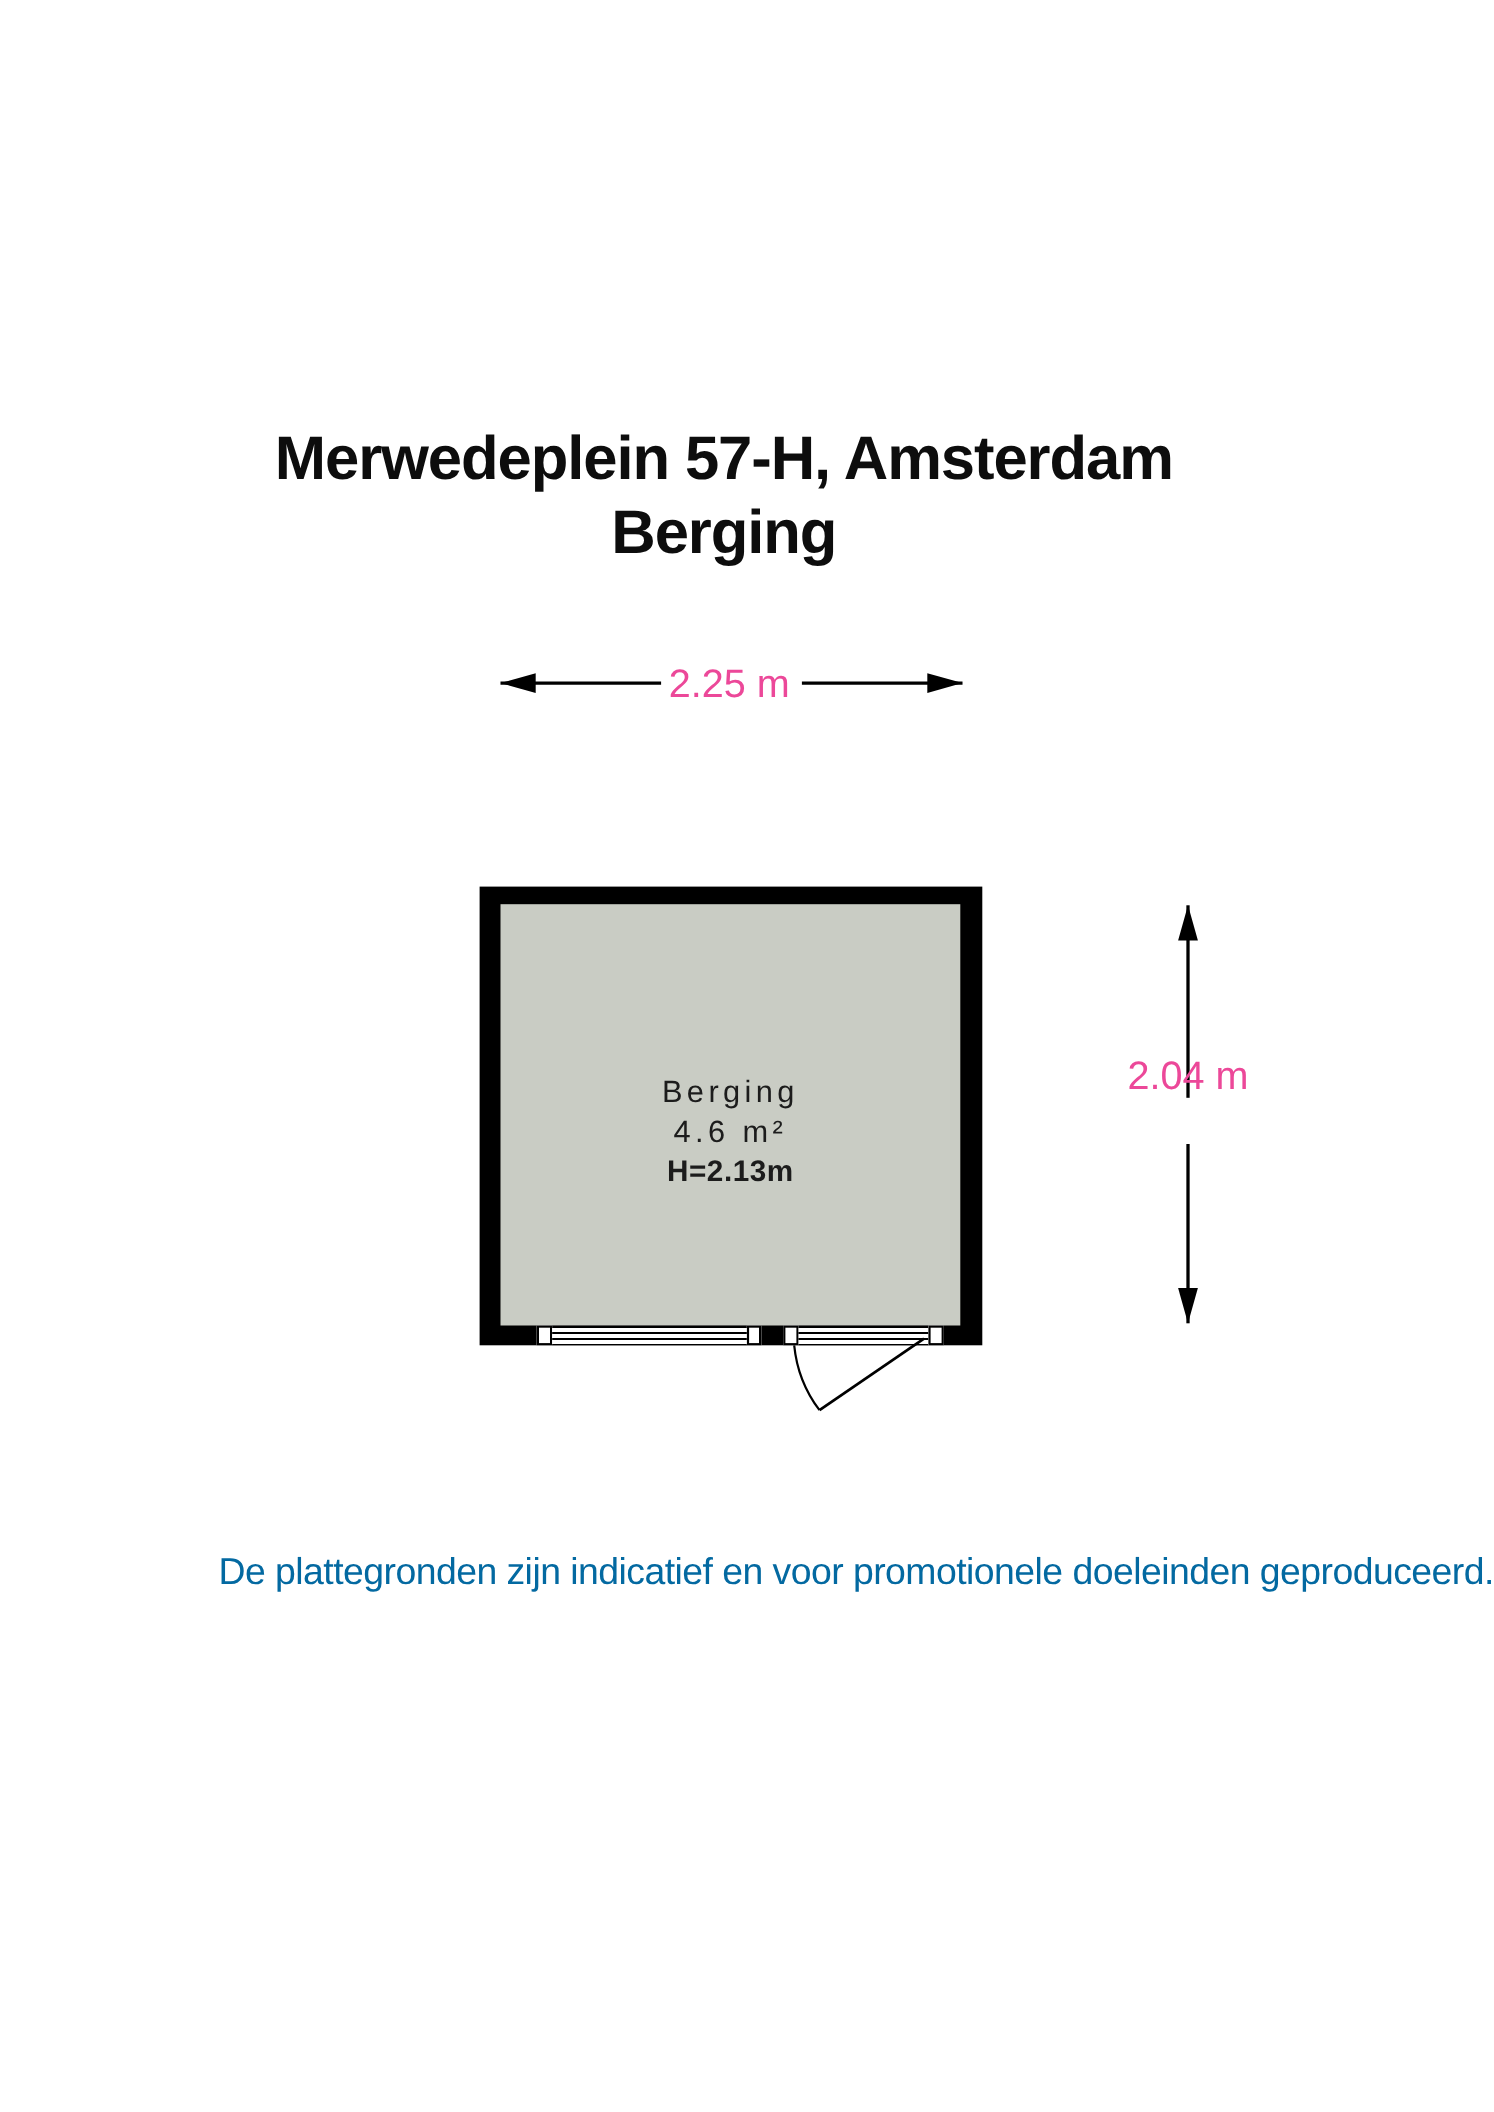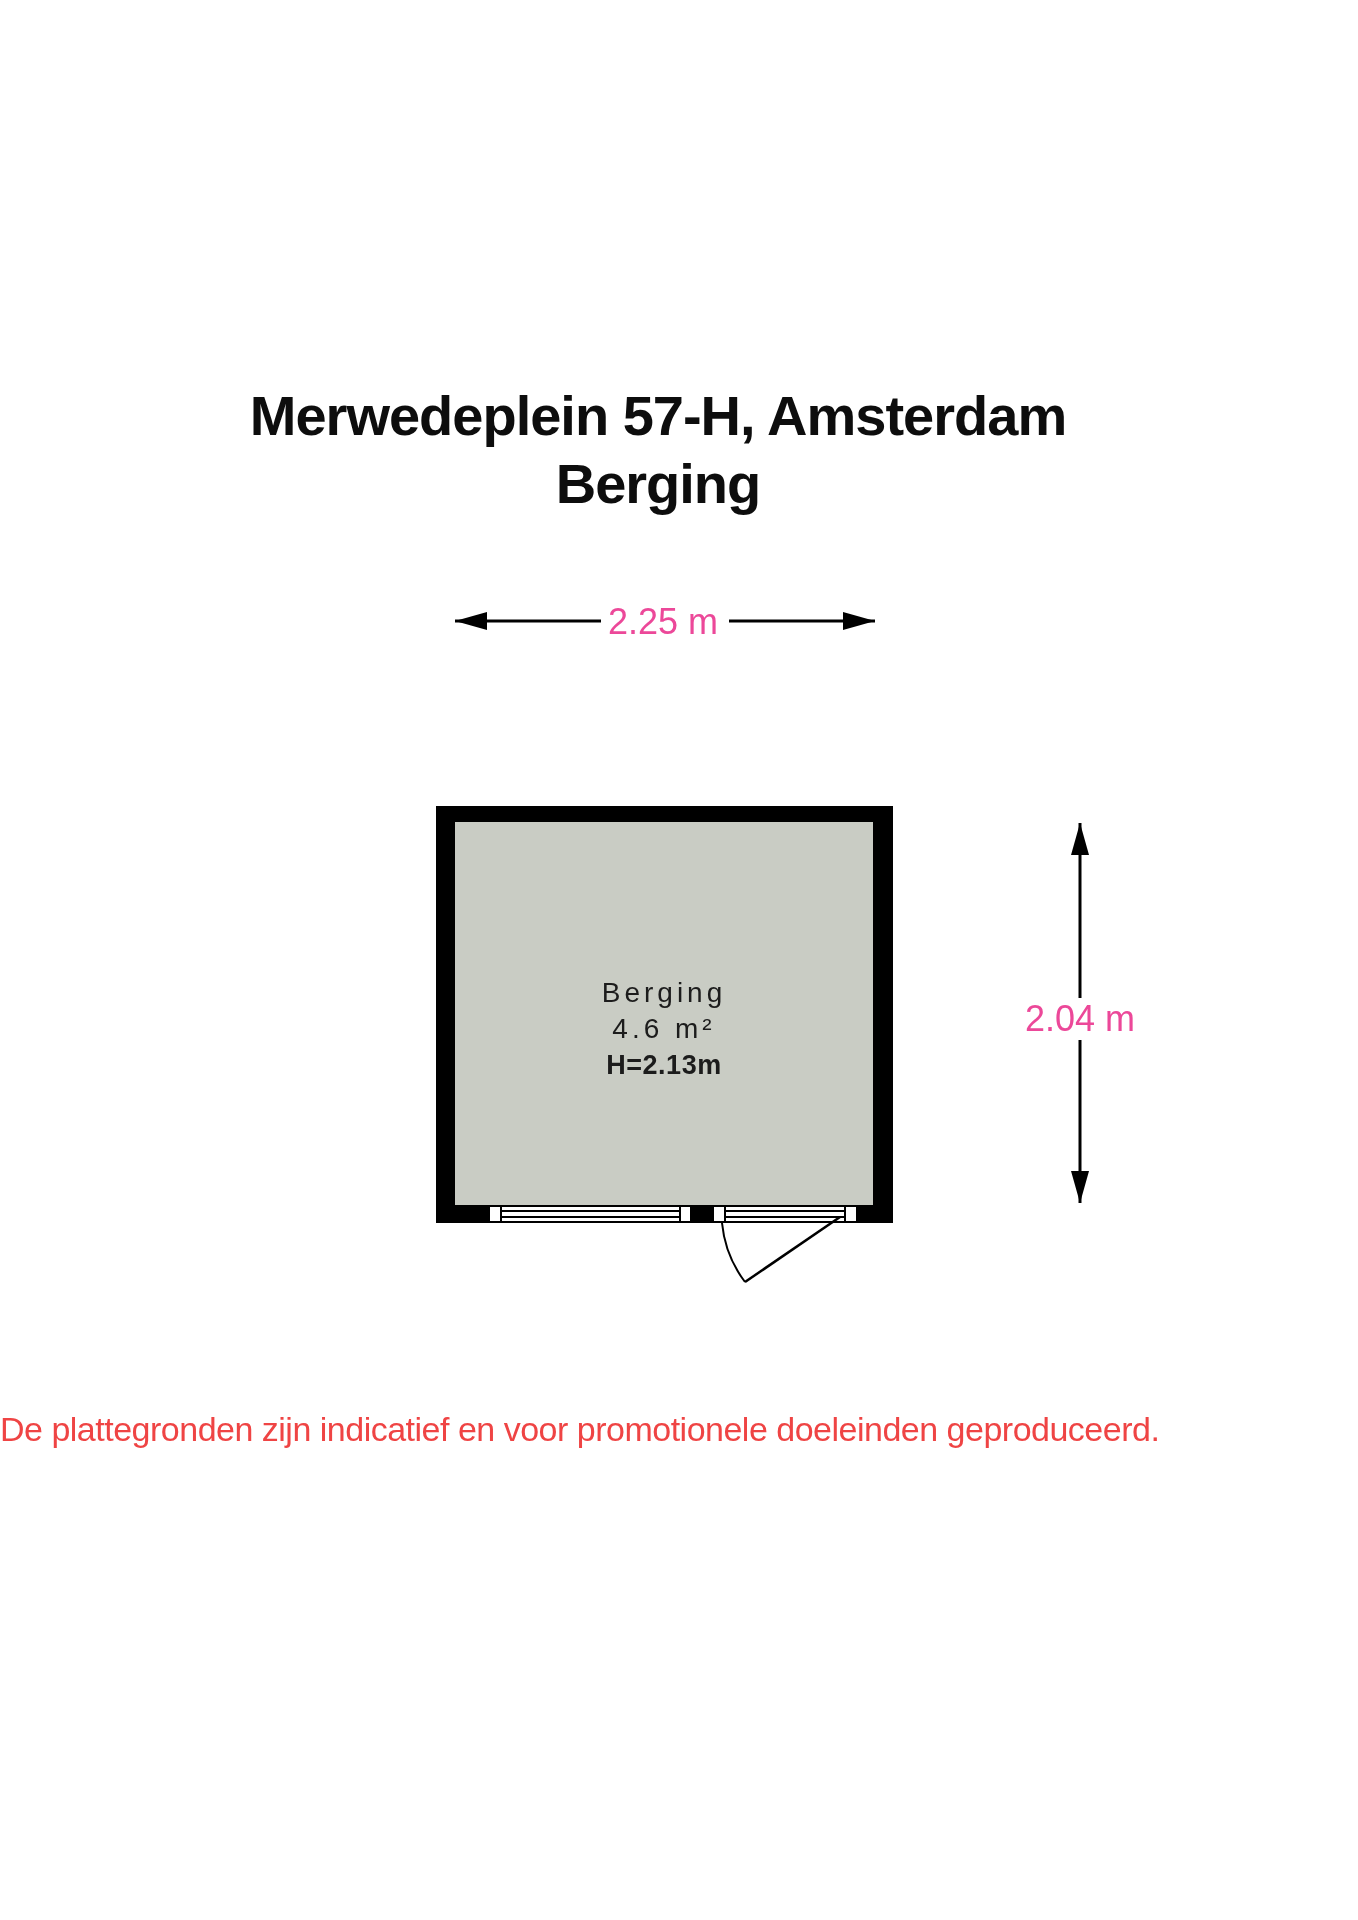--- a/index.html
+++ b/index.html
@@ -26,21 +26,21 @@
   }
 
   
   .dim-label {
     font-size: 36px;
     color: #ec4899;
     text-align: center;
     white-space: nowrap;
   }
   .dim-label.w { left: 563px; top: 601px; width: 200px; }
-  .dim-label.h { left: 980px; top: 998px; width: 200px; }
+  .dim-label.h { left: 980px; top: 957px; width: 200px; }
 
   
   svg.overlay { left: 0; top: 0; }
   .dim-line { stroke: #000000; stroke-width: 3; }
   .arrow-head { fill: #000000; stroke: none; }
   .door-arc { fill: none; stroke: #000000; stroke-width: 2; }
   .door-leaf { stroke: #000000; stroke-width: 2.5; }
 
   
   .room-wall { left: 436px; top: 806px; width: 457px; height: 417px; background: #000000; }
@@ -74,24 +74,24 @@
   .win1 .window-glass { left: 14px; right: 13px; }
   .win2 { left: 712px; width: 146px; }
   .win2 .cap-l { left: 0; }
   .win2 .cap-r { right: 0; }
   .win2 .window-glass { left: 14px; right: 14px; }
   .window-glass, .window-cap {  }
 
   
   .footer-block {
     left: 0; top: 1408px; width: 1358px;
-    text-align: left;
+    text-align: right;
     font-size: 34px;
     line-height: 42px;
-    color: #ef4444;
+    color: #0369a1;
     letter-spacing: -0.5px;
   }
 </style>
 </head>
 <body>
 
 <div class="canvas">
 
   <div class="abs title-block">
     <div>Merwedeplein 57-H, Amsterdam</div>

